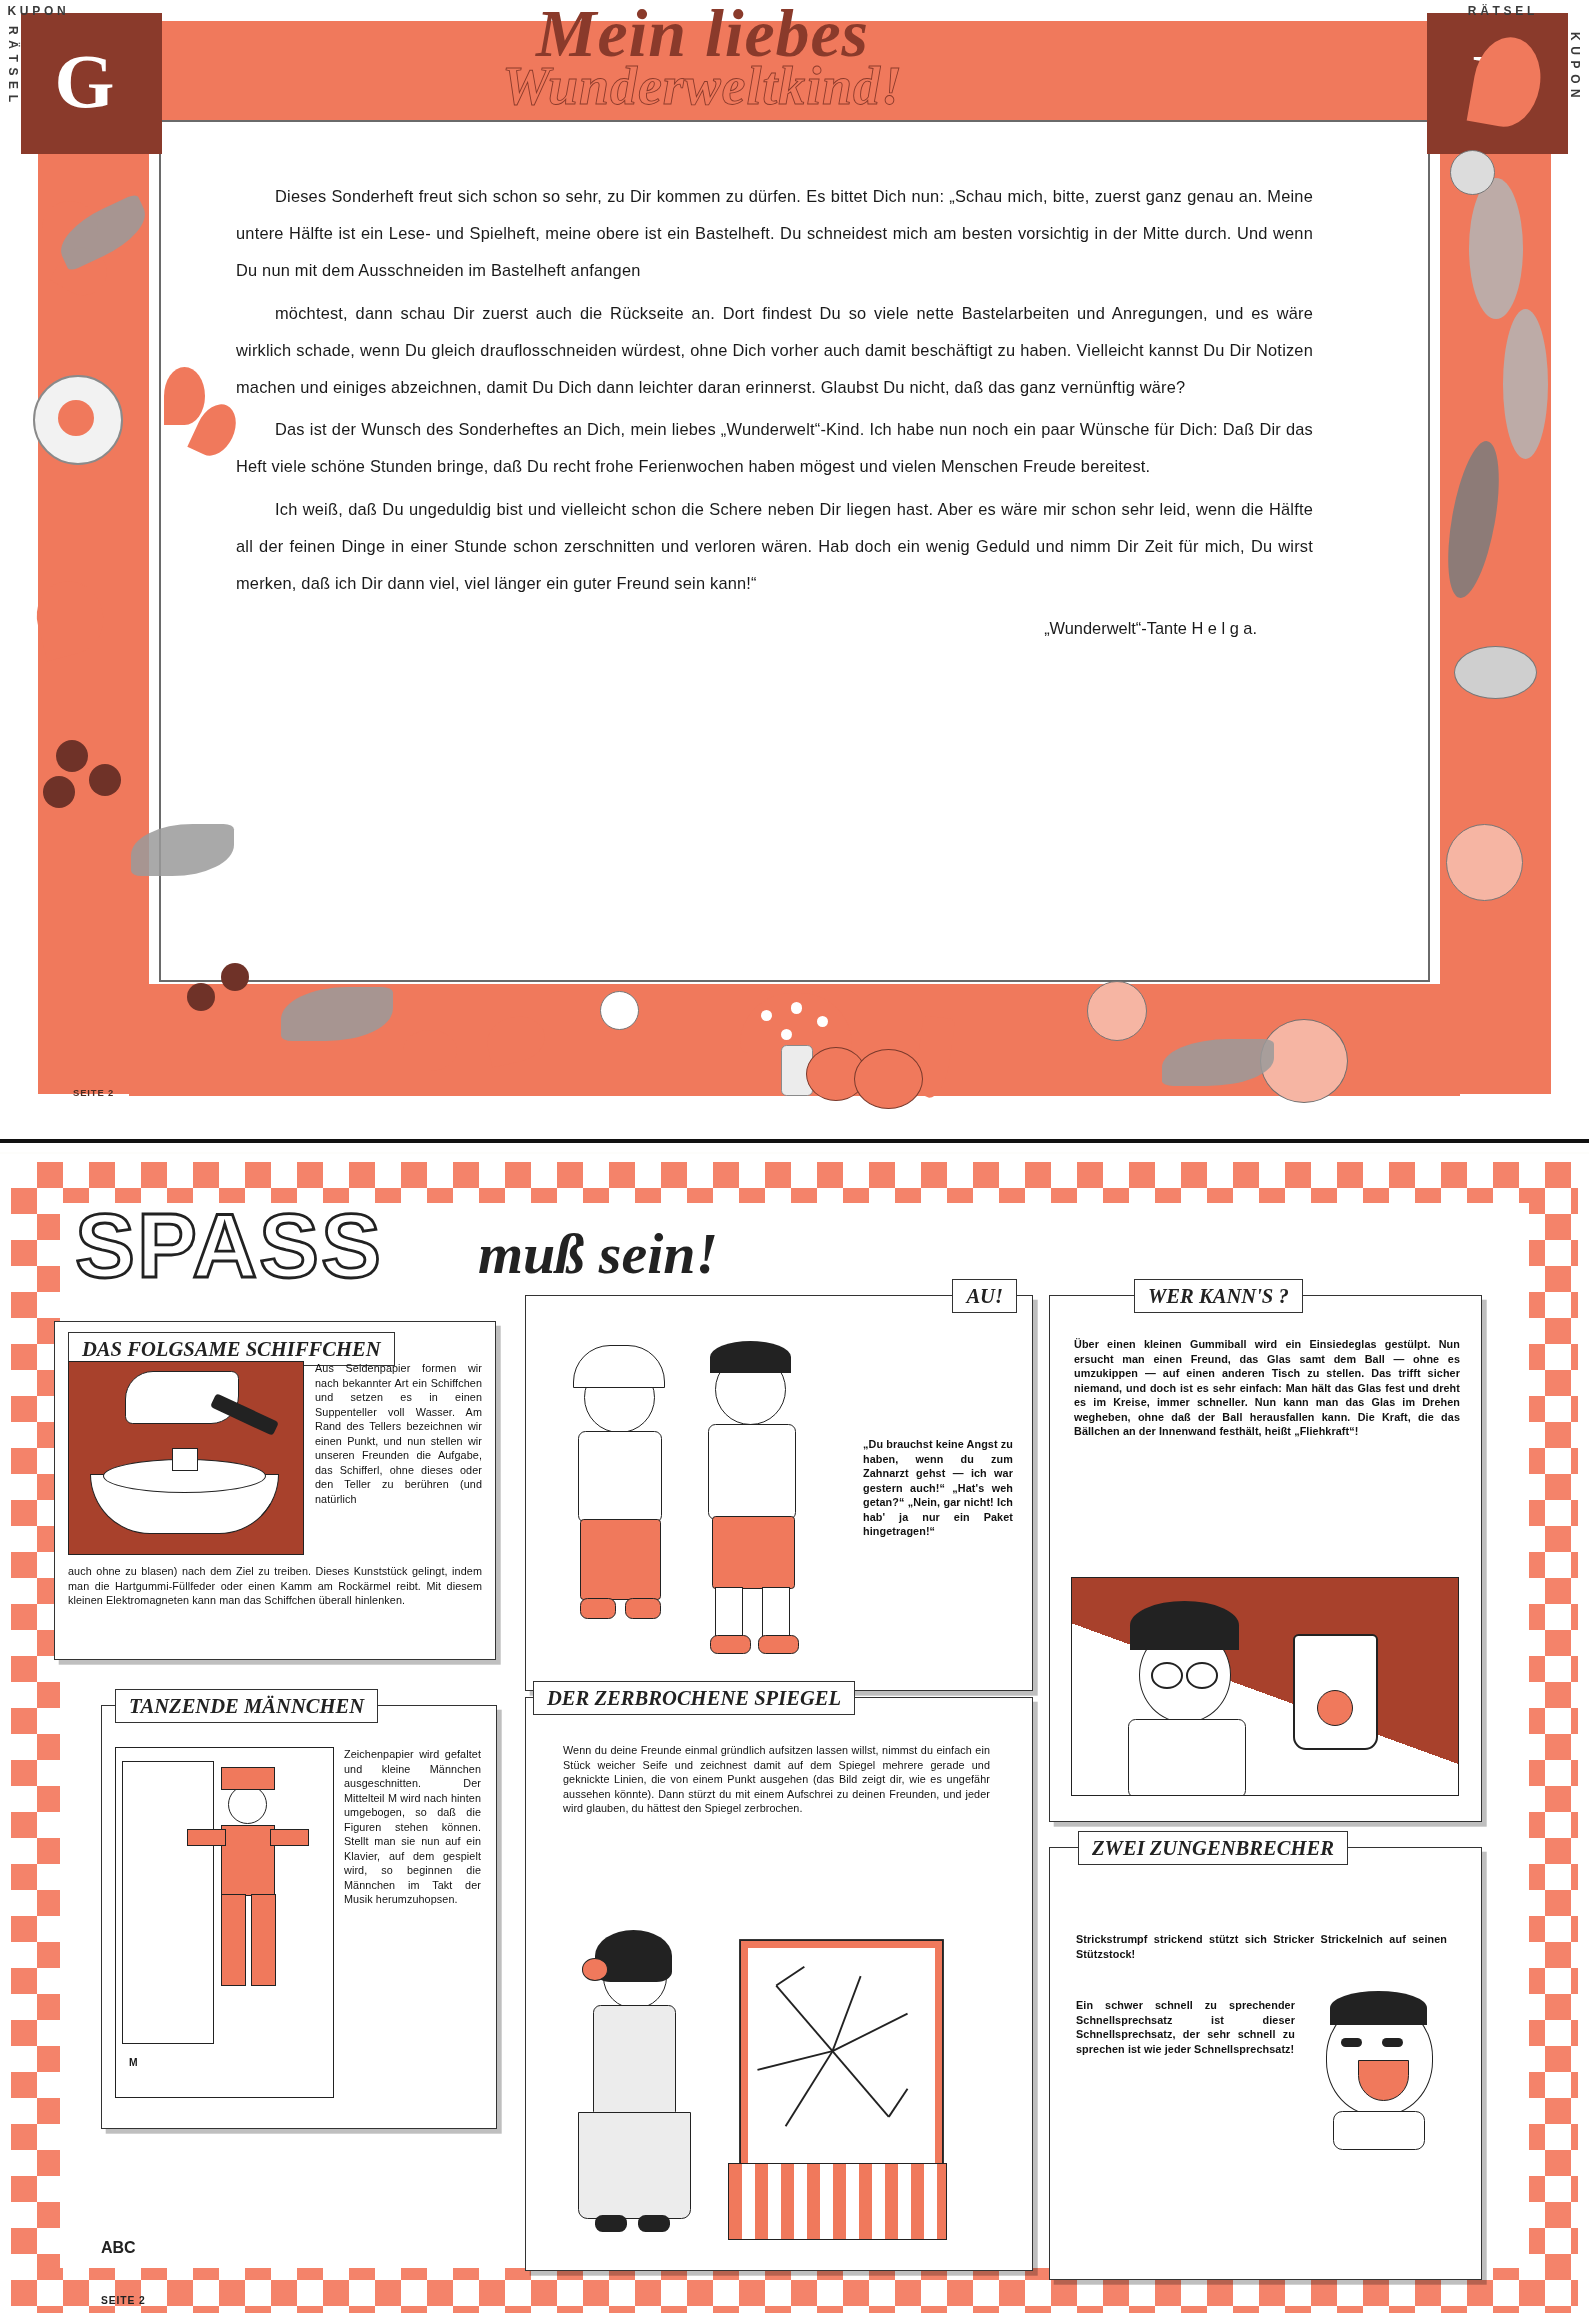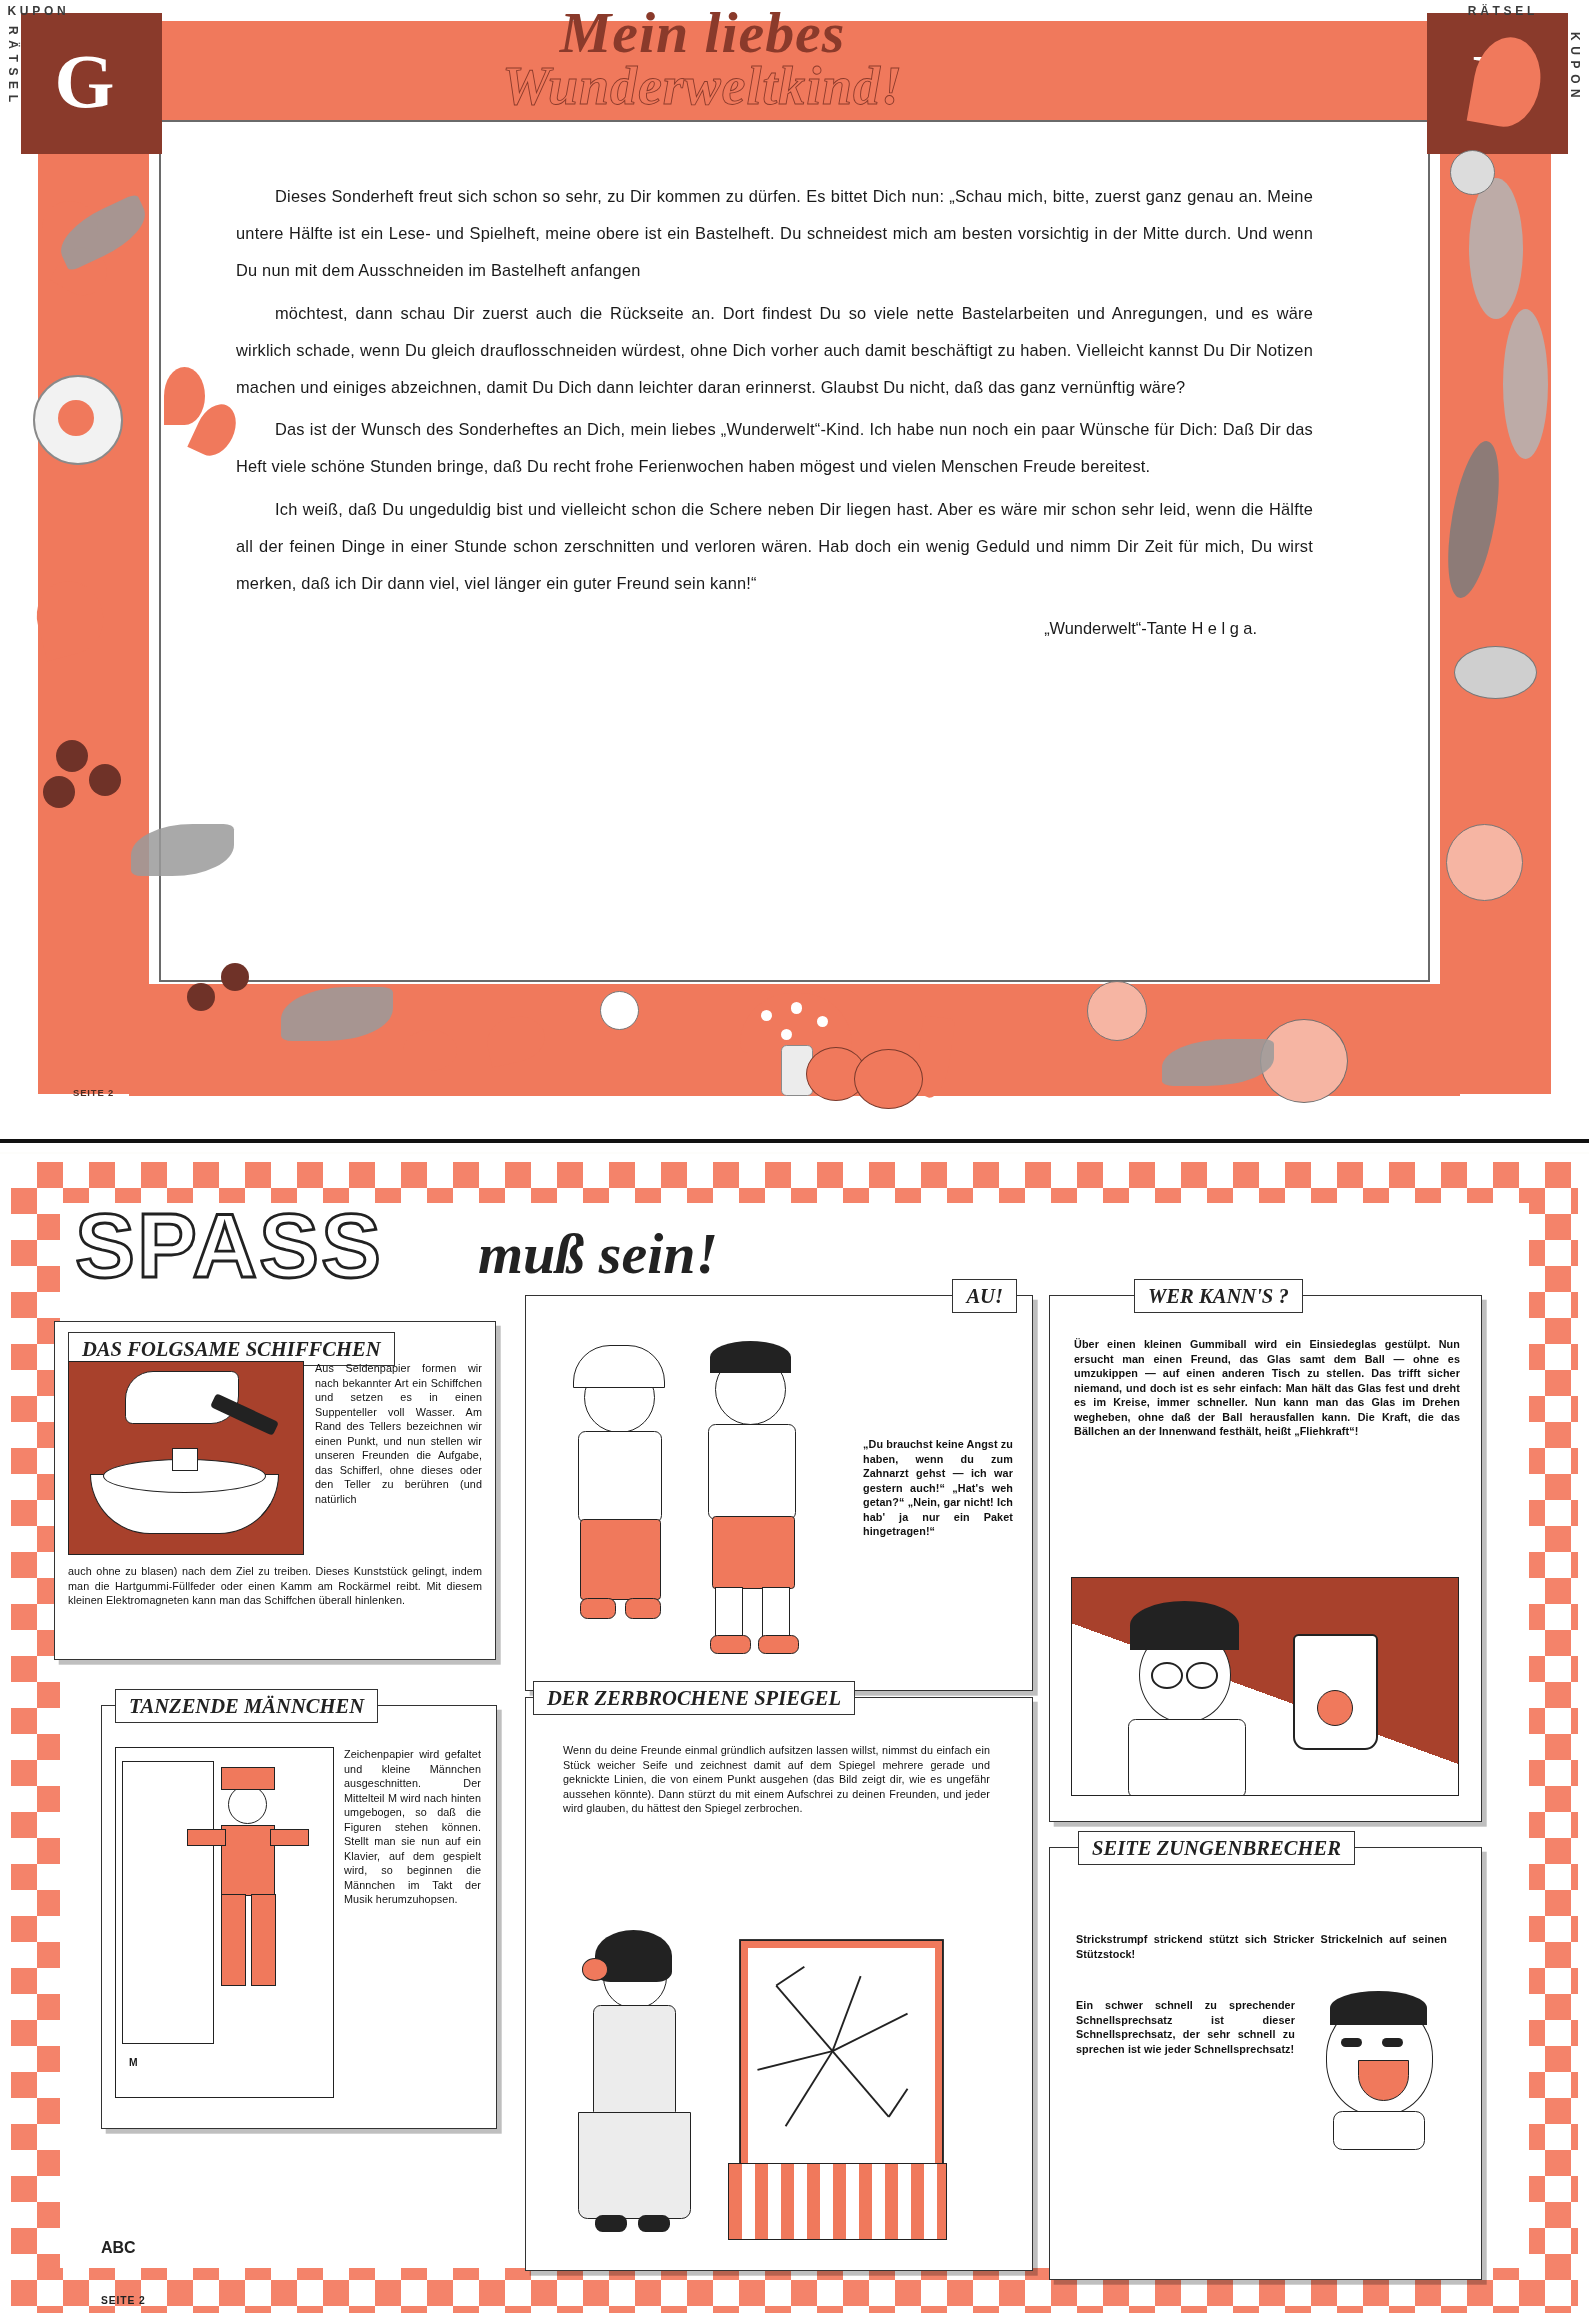--- a/index.html
+++ b/index.html
@@ -25,21 +25,21 @@
   .corner-tl .letter{left:34px;top:24px;}
   .corner-tr .letter{left:45px;top:24px;}
 
   .kupon{position:absolute;font-size:12px;letter-spacing:3.7px;color:#3a3a3a;font-weight:bold;}
   .kupon-tl{left:7.5px;top:3.7px;}
   .kupon-tr{right:51px;top:3.7px;}
   .kupon-vl{left:5.6px;top:26px;writing-mode:vertical-rl;letter-spacing:5.6px;}
   .kupon-vr{right:7.5px;top:32px;writing-mode:vertical-rl;letter-spacing:5.6px;}
 
   .masthead{position:absolute;left:281px;top:5.6px;width:843px;height:122px;text-align:center;}
-  .masthead .line1{font-family:"Liberation Serif",serif;font-style:italic;font-weight:bold;font-size:58px;color:#8a3a2b;line-height:54px;letter-spacing:0.9px;}
+  .masthead .line1{font-family:"Liberation Serif",serif;font-style:italic;font-weight:bold;font-size:68px;color:#8a3a2b;line-height:54px;letter-spacing:0.9px;}
   .masthead .line2{font-family:"Liberation Serif",serif;font-style:italic;font-weight:bold;font-size:54px;color:#f0795c;line-height:52px;
                    -webkit-text-stroke:0.9px #8a3a2b;letter-spacing:0.9px;}
 
   .letter-body{position:absolute;left:236px;top:178px;width:1077px;}
   .letter-body p{margin:0 0 5.6px 0;font-size:16.4px;line-height:37px;text-align:justify;letter-spacing:0.2px;}
   .letter-body p.indent{text-indent:39px;}
   .sig{margin-top:17px;text-align:right;padding-right:56px;font-size:16.4px;}
   .seite-top{position:absolute;left:73px;bottom:54px;font-size:9.4px;font-weight:bold;color:#4a2a20;letter-spacing:0.9px;}
 
   
@@ -295,21 +295,21 @@
         <div style="position:absolute;left:79px;top:84px;width:28px;height:22.5px;border:2.8px solid #222;border-radius:50%;background:#fff;"></div>
         <div style="position:absolute;left:114px;top:84px;width:28px;height:22.5px;border:2.8px solid #222;border-radius:50%;background:#fff;"></div>
         <div class="kid-body" style="left:56px;top:141px;width:116px;height:77px;"></div>
         <div style="position:absolute;left:221px;top:56px;width:81px;height:112px;background:#fff;border:2.8px solid #222;border-radius:5.6px 5.6px 13px 13px;"></div>
         <div style="position:absolute;left:245px;top:112px;width:34px;height:34px;background:#f0795c;border:1.9px solid #222;border-radius:50%;"></div>
       </div>
     </div>
 
     <div class="card" style="left:1049px;top:693px;width:431px;height:431px;">
       <div style="position:absolute;left:28px;top:-17px;">
-        <span class="hdr">SEITE ZUNGENBRECHER</span>
+        <span class="hdr">ZWEI ZUNGENBRECHER</span>
       </div>
       <div class="txt b" style="position:absolute;left:26px;top:84px;width:371px;">Strickstrumpf strickend stützt sich Stricker Strickelnich auf seinen Stützstock!</div>
       <div class="txt b" style="position:absolute;left:26px;top:150px;width:219px;">Ein schwer schnell zu sprechender Schnellsprechsatz ist dieser Schnellsprechsatz, der sehr schnell zu sprechen ist wie jeder Schnellsprechsatz!</div>
 
       <div style="position:absolute;left:259px;top:141px;width:150px;height:169px;">
         <div class="kid-head" style="left:17px;top:13px;width:105px;height:112px;border-radius:48%;"></div>
         <div class="hair" style="left:20.6px;top:1.9px;width:97px;height:34px;"></div>
         <div style="position:absolute;left:49px;top:71px;width:49px;height:39px;background:#f0795c;border:1.9px solid #222;border-radius:0 0 28px 28px;"></div>
         <div style="position:absolute;left:32px;top:49px;width:20.6px;height:9.4px;background:#222;border-radius:5.6px;"></div>
         <div style="position:absolute;left:73px;top:49px;width:20.6px;height:9.4px;background:#222;border-radius:5.6px;"></div>

